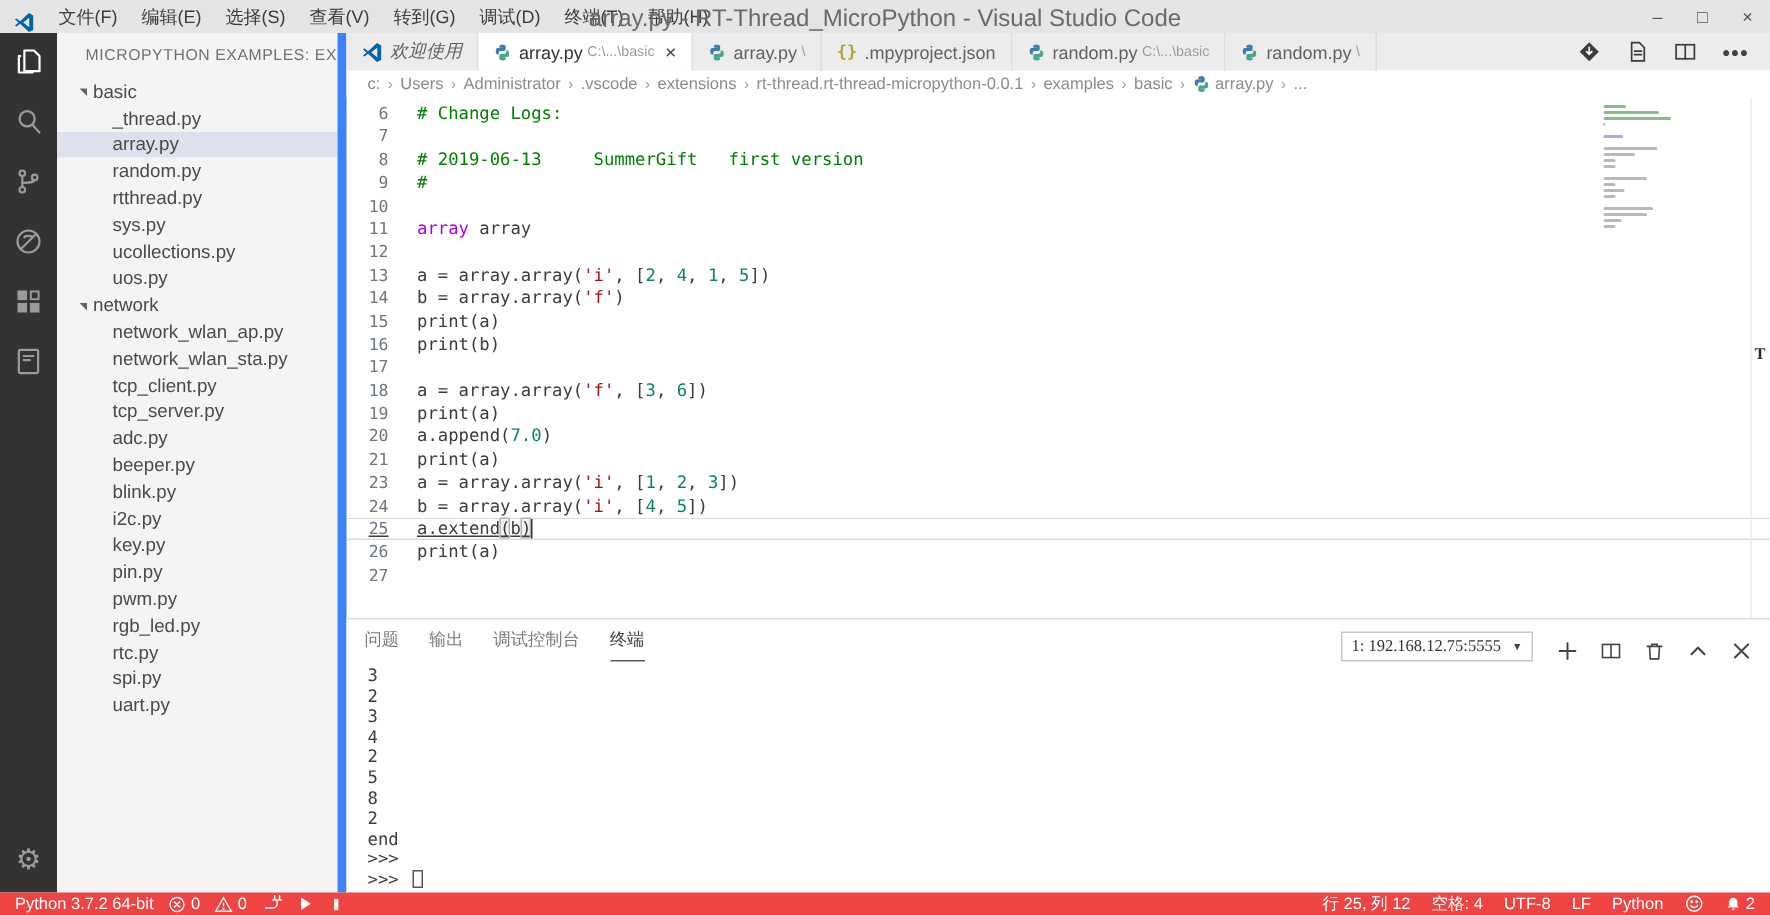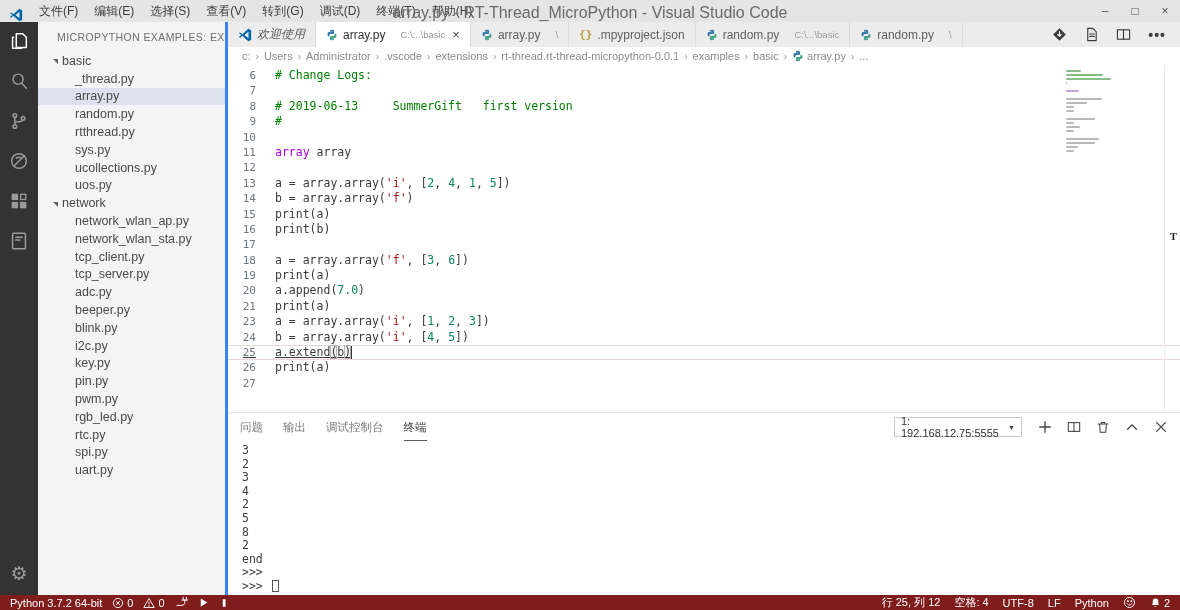--- a/index.html
+++ b/index.html
@@ -30,30 +30,30 @@
   #sidebar { position:absolute; top:0; bottom:0; left:38px; width:187px; background:#f4f4f4; overflow:hidden; }
   #sidebar-header { height:30px; line-height:30px; padding-left:19px; font-size:10.5px; color:#6f6f6f; letter-spacing:.4px;
     white-space:nowrap; overflow:hidden; }
   .tree-row { height:17.8px; display:flex; align-items:center; font-size:12.5px; color:#4a4a4a; cursor:pointer; white-space:nowrap; }
   .tree-row.selected { background:#dde1ee; }
   .twistie { width:0; height:0; border-top:5px solid #646465; border-left:5px solid transparent; margin-right:4px; transform:translateY(1px); }
   .tree-row.folder { padding-left:15px; }
   .tree-row.file { padding-left:37px; }
 
   
-  #editor { position:absolute; top:0; bottom:0; left:225px; right:0; background:#fff; border-left:3px solid #3b82f6; }
+  #editor { position:absolute; top:0; bottom:0; left:225px; right:0; background:#fff; border-left:6px solid #3b82f6; }
 
   
   #tabbar { height:25px; background:#ececec; display:flex; align-items:stretch; }
   .tab { display:flex; align-items:center; padding:0 10px; border-right:1px solid #dcdcdc; background:#ececec; cursor:pointer; max-width:190px; }
   .tab.active { background:#ffffff; }
   .tab .tab-label { font-size:12px; color:#616161; margin-left:5px; white-space:nowrap; }
   .tab.active .tab-label { color:#333; }
   .tab .tab-label.italic { font-style:italic; }
-  .tab .tab-desc { font-size:9.5px; color:#9b9b9b; margin-left:15px; white-space:nowrap; }
+  .tab .tab-desc { font-size:9.5px; color:#9b9b9b; margin-left:3px; white-space:nowrap; }
   .tab .tab-close { margin-left:7px; color:#424242; font-size:13px; line-height:1; }
   .json-ic { color:#b8a038; font-weight:bold; font-size:11px; font-family:"DejaVu Sans Mono",monospace; }
   #editor-actions { margin-left:auto; display:flex; align-items:center; gap:17px; padding-right:14px; color:#424242; }
   #editor-actions .ea { cursor:pointer; display:flex; align-items:center; }
   .more-glyph { font-size:14px; font-weight:bold; color:#424242; letter-spacing:1px; }
 
   
   #breadcrumb { height:18px; display:flex; align-items:center; padding-left:14px; font-size:11px; color:#8b8b8b; background:#fff; white-space:nowrap; }
   #breadcrumb .bc-sep { margin:0 5px; font-size:10px; color:#9b9b9b; }
   #breadcrumb .bc-item { cursor:pointer; display:flex; align-items:center; gap:3px; }
@@ -71,34 +71,34 @@
 
   
   #minimap { position:absolute; top:5px; left:838px; width:96px; }
   #minimap .mm-line { height:2.2px; margin-bottom:1.8px; border-radius:1px; }
   #scroll-divider { position:absolute; top:0; bottom:0; left:936px; width:1px; background:#ececec; }
   #overview-marker { position:absolute; top:165px; right:3px; font-size:11px; font-weight:bold; color:#2b2b2b;
     font-family:"Liberation Serif",serif; }
 
   
   #panel { position:absolute; left:0; right:0; bottom:0; height:183px; background:#fff; border-top:1px solid #dddddd; }
-  #panel-header { height:28px; display:flex; align-items:center; padding:0 12px; }
+  #panel-header { height:28px; display:flex; align-items:flex-end; padding:0 12px;font-family:Liberation Serif, serif; }
   .panel-tab { font-size:11.5px; color:#7a7a7a; margin-right:20px; height:28px; line-height:28px; cursor:pointer; }
   .panel-tab.active { color:#424242; border-bottom:1px solid #5a5a5a; }
   #terminal-select { margin-left:auto; width:128px; height:20px; border:1px solid #c8c8c8; background:#fff;
     display:flex; align-items:center; padding:0 6px; font-size:11px; color:#333; cursor:pointer; }
   #terminal-select .caret { margin-left:auto; font-size:7px; color:#424242; }
   #panel-actions { display:flex; align-items:center; gap:15px; margin-left:16px; color:#424242; }
   #panel-actions .pa { cursor:pointer; display:flex; align-items:center; }
   #terminal { padding:3px 0 0 14px; font-family:"DejaVu Sans Mono","Liberation Mono",monospace; font-size:11.5px; color:#3c3c3c; }
   .term-line { height:13.6px; line-height:13.6px; white-space:pre; }
   .term-cursor { display:inline-block; width:7px; height:12px; border:1px solid #555; vertical-align:-2px; margin-left:2px; }
 
   
-  #statusbar { position:absolute; bottom:0; left:0; right:0; height:15px; background:#7f1d1d; color:#fff;
+  #statusbar { position:absolute; bottom:0; left:0; right:0; height:15px; background:#ef4444; color:#fff;
     display:flex; align-items:center; padding:0 10px; font-size:11px; }
   .sb-item { display:flex; align-items:center; gap:3px; margin-right:10px; white-space:nowrap; cursor:pointer; }
   #sb-right { margin-left:auto; display:flex; align-items:center; }
   #sb-right .sb-item { margin-right:0; margin-left:14px; }
   .sb-ic { display:flex; align-items:center; }
 </style>
 </head>
 <body>
 
 <div id="titlebar">

